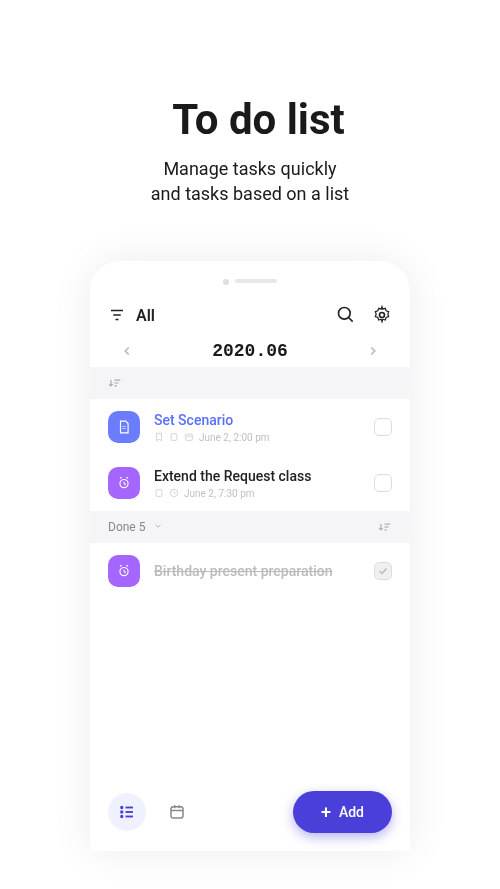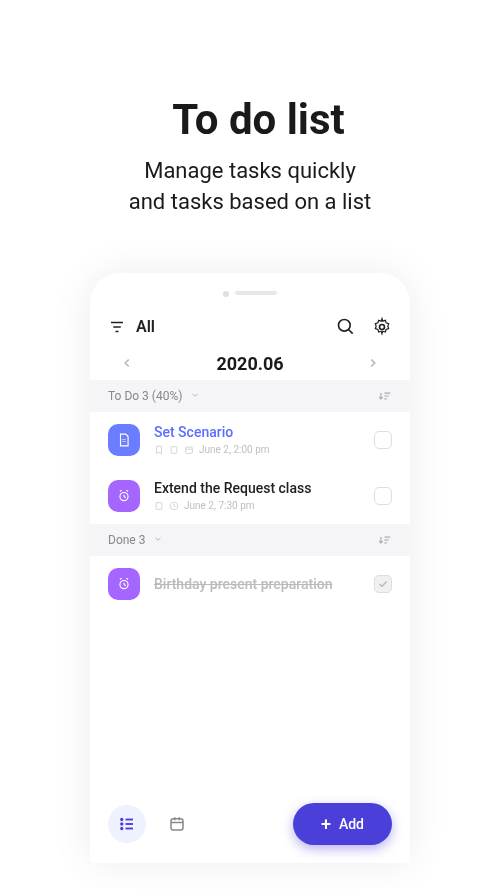--- a/index.html
+++ b/index.html
@@ -1,43 +1,43 @@
 <!DOCTYPE html>
 <html><head>
 <meta charset="utf-8">
 <style>
 * { margin: 0; padding: 0; box-sizing: border-box; }
 body { font-family: -apple-system, BlinkMacSystemFont, 'Segoe UI', Roboto, sans-serif; background: #fff; width: 500px; height: 889px; overflow: hidden; }
 .page-title { font-size: 42px; font-weight: 700; text-align: center; margin-top: 95px; color: #1a1a1a; padding-left: 17px; }
-.page-subtitle { font-size: 22px; font-weight: 400; text-align: center; margin-top: 12px; color: #1a1a1a; line-height: 1.4; }
+.page-subtitle { font-size: 18px; font-weight: 400; text-align: center; margin-top: 12px; color: #1a1a1a; line-height: 1.4; }
 .phone-frame { width: 320px; margin: 55px auto 0; border-radius: 30px 30px 0 0; box-shadow: 0 0 40px rgba(0,0,0,0.08); background: #fff; overflow: hidden; position: relative; height: 590px; }
 .notch-indicator { display: flex; justify-content: center; gap: 6px; padding: 18px 0 10px; }
 .notch-dot { width: 6px; height: 6px; border-radius: 50%; background: #e0e0e0; }
 .notch-bar { width: 42px; height: 4px; border-radius: 2px; background: #e8e8e8; }
 .header { display: flex; align-items: center; padding: 10px 18px; justify-content: flex-end; }
 .filter-icon { width: 18px; height: 18px; margin-right: 10px; }
 .header-label { font-size: 16px; font-weight: 600; color: #222; flex: 1; }
 .header-icon { width: 20px; height: 20px; margin-left: 16px; }
 .month-nav { display: flex; align-items: center; justify-content: space-between; padding: 6px 30px 6px 30px; }
 .chev { width: 14px; height: 14px; color: #bbb; }
-.month-label { font-size: 18px; font-weight: 700; color: #1a1a1a; }
+.month-label { font-size: 18px; font-weight: 700; color: #1a1a1a; font-family: Liberation Mono, monospace; }
 .section-header { display: flex; align-items: center; padding: 9px 18px; background: #f5f5f7; font-size: 12px; color: #888; }
 .section-title { flex: 1; }
 .section-chev { width: 10px; margin-left: 5px; }
 .sort-icon { width: 14px; height: 14px; color: #aaa; }
 .task-row { display: flex; align-items: center; padding: 12px 18px; gap: 14px; }
 .task-icon { width: 32px; height: 32px; border-radius: 10px; display: flex; align-items: center; justify-content: center; flex-shrink: 0; }
 .task-icon.blue { background: #6b7cff; }
 .task-icon.purple { background: #a565ff; }
 .task-icon.yellow { background: #ffc233; }
 .task-body { flex: 1; min-width: 0; }
 .task-title { font-size: 14px; font-weight: 500; color: #222; }
 .task-title.hl { color: #5a6eff; }
 .task-title.done { color: #bbb; text-decoration: line-through; }
-.task-meta { display: flex; align-items: flex-end; gap: 5px; margin-top: 4px; font-size: 10px; color: #c0c0c0; }
+.task-meta { display: flex; align-items: center; gap: 5px; margin-top: 4px; font-size: 10px; color: #c0c0c0; }
 .meta-ic { width: 10px; height: 10px; }
 .checkbox { width: 18px; height: 18px; border: 1.5px solid #ddd; border-radius: 5px; flex-shrink: 0; display: flex; align-items: center; justify-content: center; }
 .checkbox.checked { background: #f0f0f0; }
 .bottom-bar { position: absolute; bottom: 18px; left: 0; right: 0; display: flex; align-items: center; padding: 0 18px; gap: 12px; }
 .bb-icon { width: 38px; height: 38px; border-radius: 50%; display: flex; align-items: center; justify-content: center; }
 .bb-icon.active { background: #f0f1ff; }
 .add-btn { margin-left: auto; background: #4a3fd9; color: #fff; border-radius: 22px; padding: 12px 28px; display: flex; align-items: center; gap: 8px; font-size: 14px; font-weight: 500; box-shadow: 0 4px 12px rgba(74,63,217,0.4); }
 .plus { font-size: 18px; line-height: 1; }
 svg { display: block; }
 </style>
@@ -88,28 +88,20 @@
     </span>
     <span class="month-label">2020.06</span>
     <span class="chev">
       <svg viewBox="0 0 24 24" fill="none" stroke="currentColor" stroke-width="3">
           <polyline points="9 6 15 12 9 18"></polyline>
         </svg>
     </span>
   </div>
 
   <div class="section-header">
-    <span class="section-title">
-      <span>To Do 3 (40%)</span>
-      <span class="section-chev">
-        <svg viewBox="0 0 24 24" fill="none" stroke="#aaa" stroke-width="2" width="10" height="10" style="display:inline">
-            <polyline points="6 9 12 15 18 9"></polyline>
-          </svg>
-      </span>
-    </span>
     <span class="sort-icon">
       <svg viewBox="0 0 24 24" fill="none" stroke="currentColor" stroke-width="2">
           <line x1="5" y1="7" x2="5" y2="17"></line>
           <polyline points="2 14 5 17 8 14"></polyline>
           <line x1="11" y1="7" x2="21" y2="7"></line>
           <line x1="11" y1="12" x2="18" y2="12"></line>
           <line x1="11" y1="17" x2="15" y2="17"></line>
         </svg>
     </span>
   </div>
@@ -174,21 +166,21 @@
           </span>
         <span>June 2, 7:30 pm</span>
       </div>
     </div>
     <div class="checkbox"></div>
   </div>
 
 
   <div class="section-header">
     <span class="section-title">
-      <span>Done 3</span>
+      <span>Done 5</span>
       <span class="section-chev">
         <svg viewBox="0 0 24 24" fill="none" stroke="#aaa" stroke-width="2" width="10" height="10" style="display:inline">
             <polyline points="6 9 12 15 18 9"></polyline>
           </svg>
       </span>
     </span>
     <span class="sort-icon">
       <svg viewBox="0 0 24 24" fill="none" stroke="currentColor" stroke-width="2">
           <line x1="5" y1="7" x2="5" y2="17"></line>
           <polyline points="2 14 5 17 8 14"></polyline>

